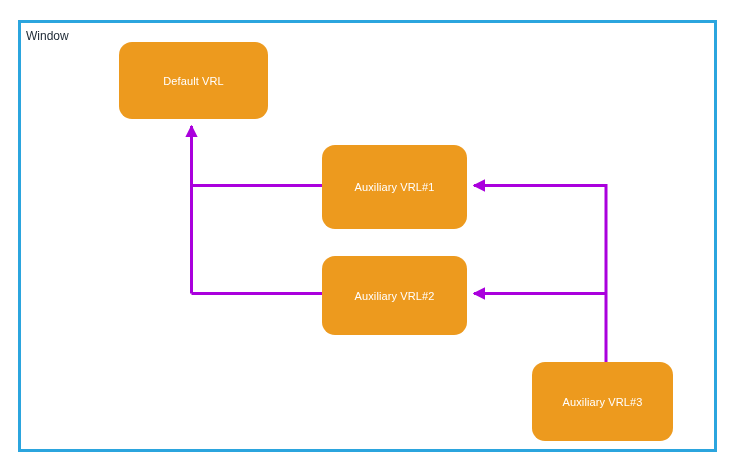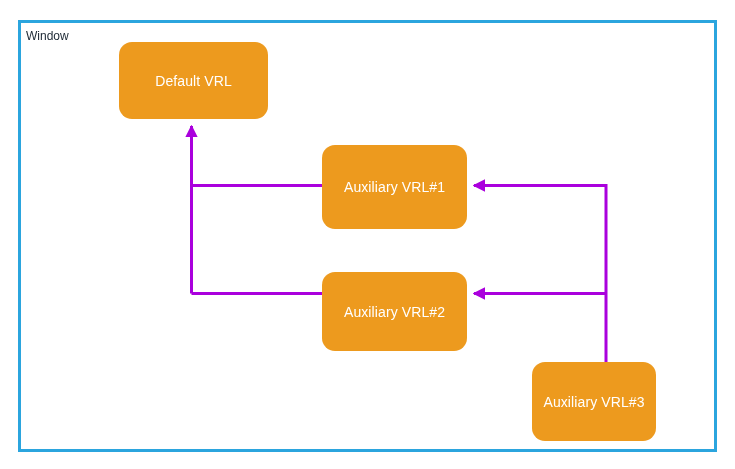--- a/index.html
+++ b/index.html
@@ -38,29 +38,29 @@
     white-space: nowrap;
   }
   .node {
     position: absolute;
     background: #ed9a1e;
     border-radius: 13px;
     display: flex;
     align-items: center;
     justify-content: center;
     color: #ffffff;
-    font-size: 14px;
+    font-size: 11px;
     letter-spacing: 0.1px;
     box-sizing: border-box;
     text-align: center;
   }
   #node-default  { left: 119px; top: 42px;  width: 149px; height: 77px; }
   #node-aux1     { left: 322px; top: 145px; width: 145px; height: 84px; }
-  #node-aux2     { left: 322px; top: 256px; width: 145px; height: 79px; margin-top: 16px; }
-  #node-aux3     { left: 532px; top: 362px; width: 124px; height: 79px; }
+  #node-aux2     { left: 322px; top: 256px; width: 145px; height: 79px; }
+  #node-aux3     { left: 532px; top: 362px; width: 141px; height: 79px; }
 
   .edges {
     position: absolute;
     left: 0;
     top: 0;
     width: 735px;
     height: 469px;
     pointer-events: none;
   }
 </style>

